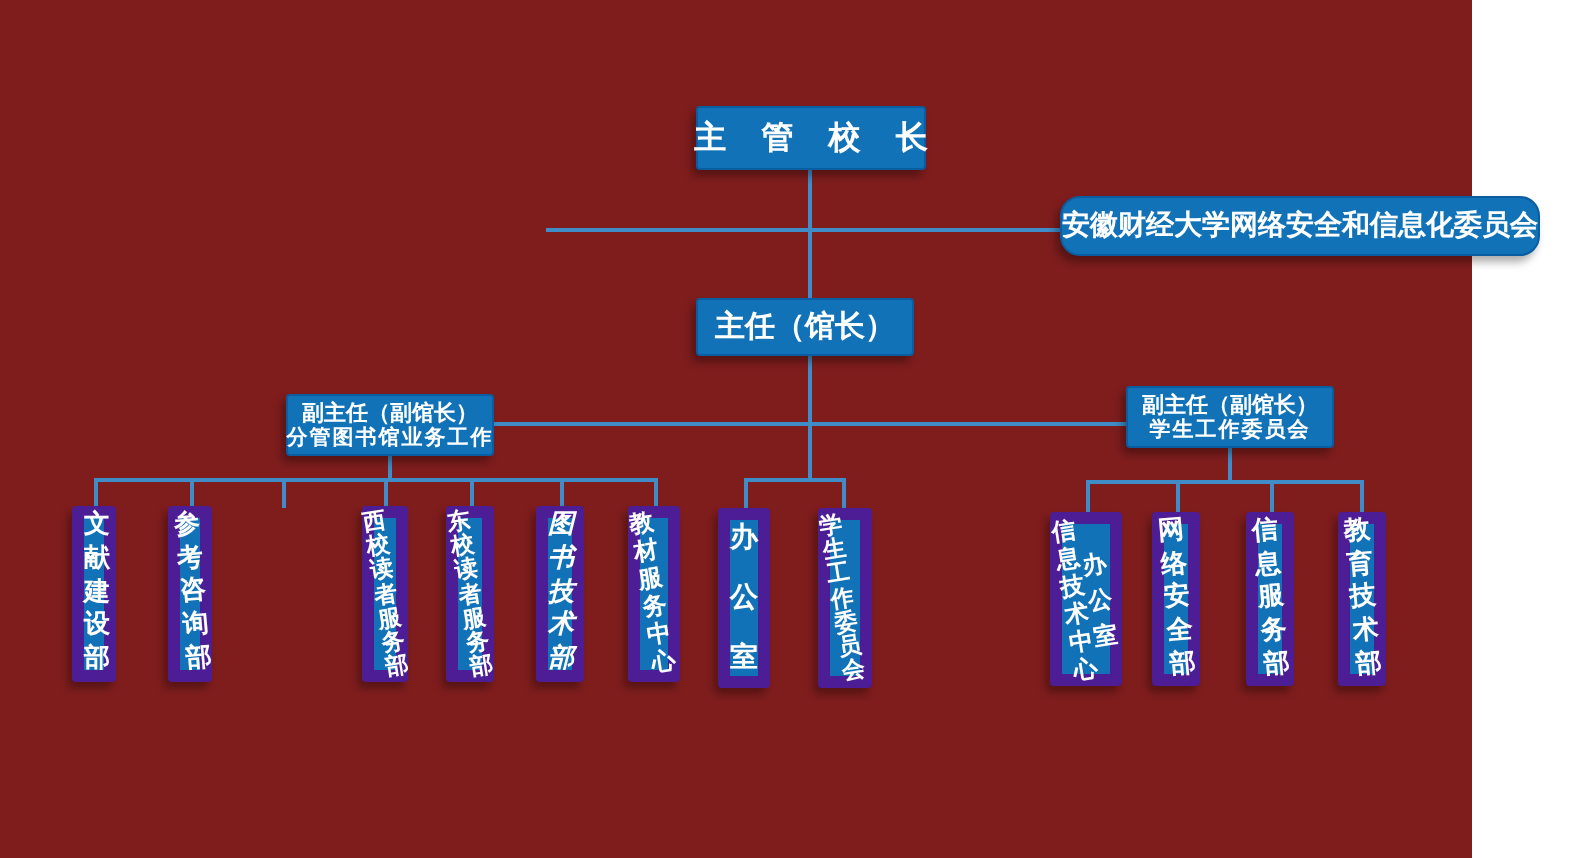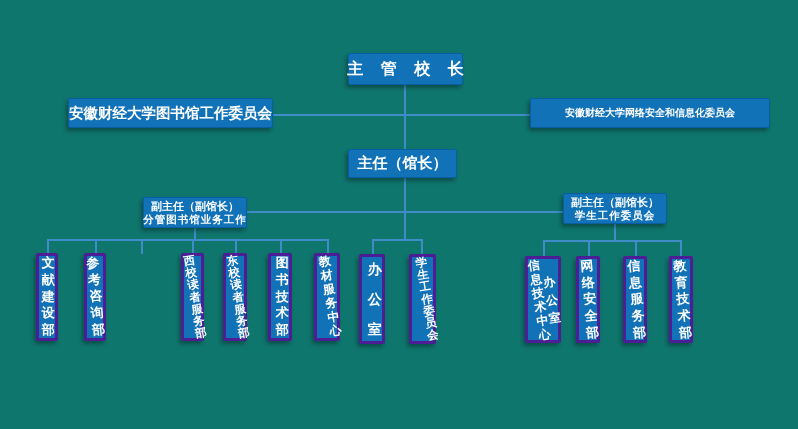--- a/index.html
+++ b/index.html
@@ -1,49 +1,49 @@
 <!DOCTYPE html>
 <html><head>
 <meta charset="utf-8">
 <style>
   html,body{margin:0;padding:0;}
   body{
     width:798px;height:429px;background:#ffffff;overflow:hidden;
     font-family:"DejaVu Sans",sans-serif;
   }
-  #org{position:relative;width:798px;height:429px;background:#0f766e;}
+  #org{position:relative;width:736px;height:429px;background:#7f1d1d;}
   .line{position:absolute;background:#3f8cc8;}
   .hbox{
     position:absolute;display:flex;flex-direction:column;align-items:center;justify-content:center;
     background:#1172b8;border:1px solid #0a5da1;border-radius:2px;
     box-shadow:-2px 3px 4px rgba(0,0,0,.33);
     color:#ffffff;font-weight:bold;box-sizing:border-box;text-align:center;white-space:nowrap;
   }
   .dept{
     position:absolute;top:253px;height:88px;
-    display:flex;align-items:center;justify-content:flex-end;
-    background:#1172b8;border:3px solid #4c1d95;border-radius:2px;
+    display:flex;align-items:center;justify-content:flex-start;
+    background:#1172b8;border:6px solid #4c1d95;border-radius:2px;
     box-shadow:-2px 3px 4px rgba(0,0,0,.33);
     color:#ffffff;font-weight:bold;box-sizing:border-box;
   }
   .vtext{
     display:inline-block;width:1.05em;word-break:break-all;text-align:center;
     color:#ffffff;font-weight:bold;
   }
   .v5{font-size:13px;line-height:1.28;}
   .v6{font-size:12px;line-height:1.16;}
   .v7{font-size:11.5px;line-height:1.06;}
   .v3{font-size:14px;line-height:2.15;}
   .v3col{font-size:12px;line-height:1.5;}
   .slant{transform:rotate(-9deg);}
   .slant-sm{transform:rotate(-5deg);}
   .title-lg{font-size:16px;letter-spacing:6px;text-indent:6px;}
   .title-md{font-size:15px;}
   .committee-l{font-size:14.5px;}
-  .committee-r{font-size:10px;}
+  .committee-r{font-size:14px;border-radius:10px;}
   .dep-line1{font-size:11px;line-height:1.2;}
   .dep-line2{font-size:10.5px;line-height:1.2;letter-spacing:1px;}
   .twocol{display:flex;flex-direction:row;align-items:flex-start;}
   .twocol .col2{margin-top:16px;}
 </style>
 </head>
 <body>
 
 <div id="org">
 
@@ -70,23 +70,20 @@
   <div class="line" style="left:543px;top:240px;width:139px;height:2px;"></div>
   <div class="line" style="left:543px;top:240px;width:2px;height:17px;"></div>
   <div class="line" style="left:588px;top:240px;width:2px;height:17px;"></div>
   <div class="line" style="left:635px;top:240px;width:2px;height:17px;"></div>
   <div class="line" style="left:680px;top:240px;width:2px;height:17px;"></div>
 
   <div class="hbox title-lg" style="left:348px;top:53px;width:115px;height:32px;">
     <span>主 管 校 长</span>
   </div>
 
-  <div class="hbox committee-l" style="left:68px;top:98px;width:205px;height:30px;">
-    <span>安徽财经大学图书馆工作委员会</span>
-  </div>
 
   <div class="hbox committee-r" style="left:530px;top:98px;width:240px;height:30px;">
     <span>安徽财经大学网络安全和信息化委员会</span>
   </div>
 
   <div class="hbox title-md" style="left:348px;top:149px;width:109px;height:29px;text-align:center;">
     <span>主任（馆长）</span>
   </div>
 
   <div class="hbox" style="left:143px;top:197px;width:104px;height:31px;">
@@ -104,21 +101,21 @@
   </div>
   <div class="dept" style="left:84px;width:22px;">
     <span class="vtext v5 slant-sm">参考咨询部</span>
   </div>
   <div class="dept" style="left:181px;width:23px;">
     <span class="vtext v7 slant">西校读者服务部</span>
   </div>
   <div class="dept" style="left:223px;width:24px;">
     <span class="vtext v7 slant">东校读者服务部</span>
   </div>
-  <div class="dept" style="left:268px;width:24px;">
+  <div class="dept" style="left:268px;width:24px;font-style:italic;">
     <span class="vtext v5">图书技术部</span>
   </div>
   <div class="dept" style="left:314px;width:26px;">
     <span class="vtext v6 slant">教材服务中心</span>
   </div>
 
   <div class="dept" style="left:359px;top:254px;width:26px;height:90px;">
     <span class="vtext v3">办公室</span>
   </div>
   <div class="dept" style="left:409px;top:254px;width:27px;height:90px;">

